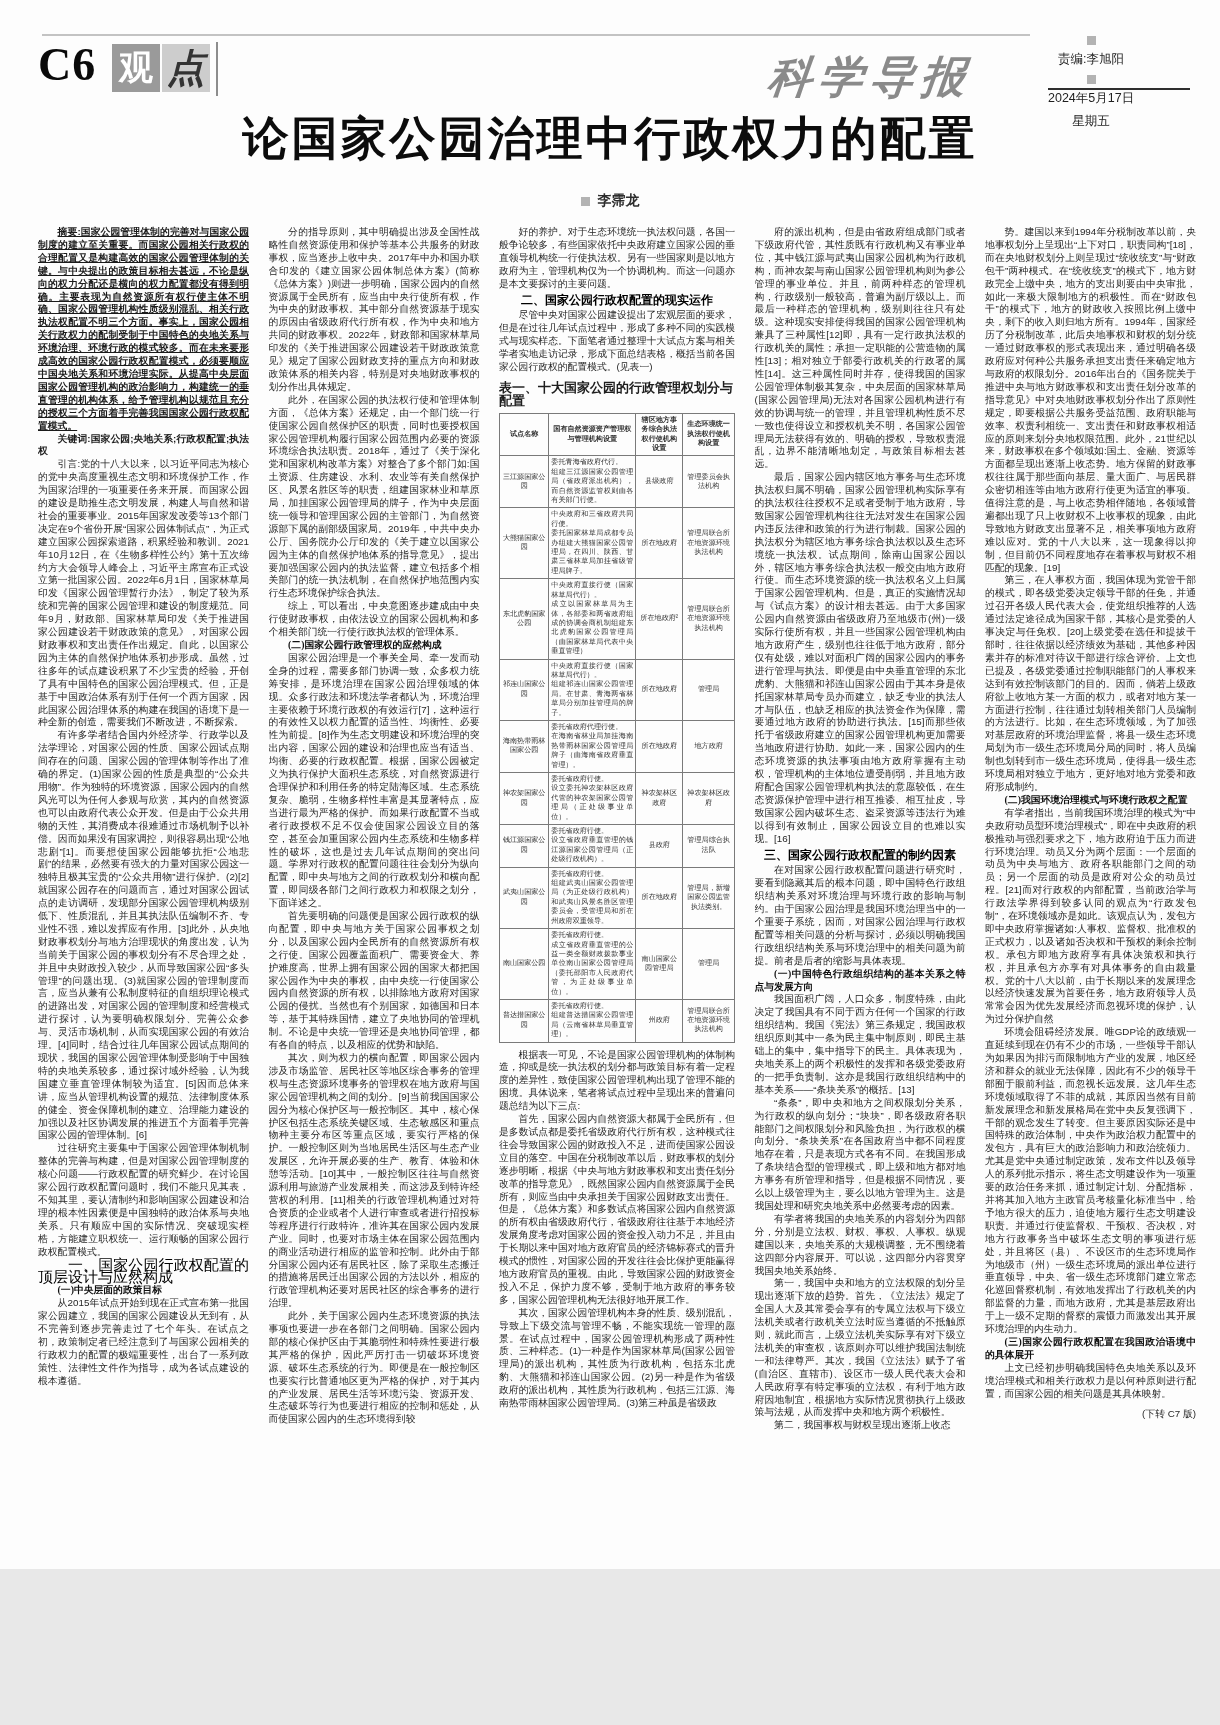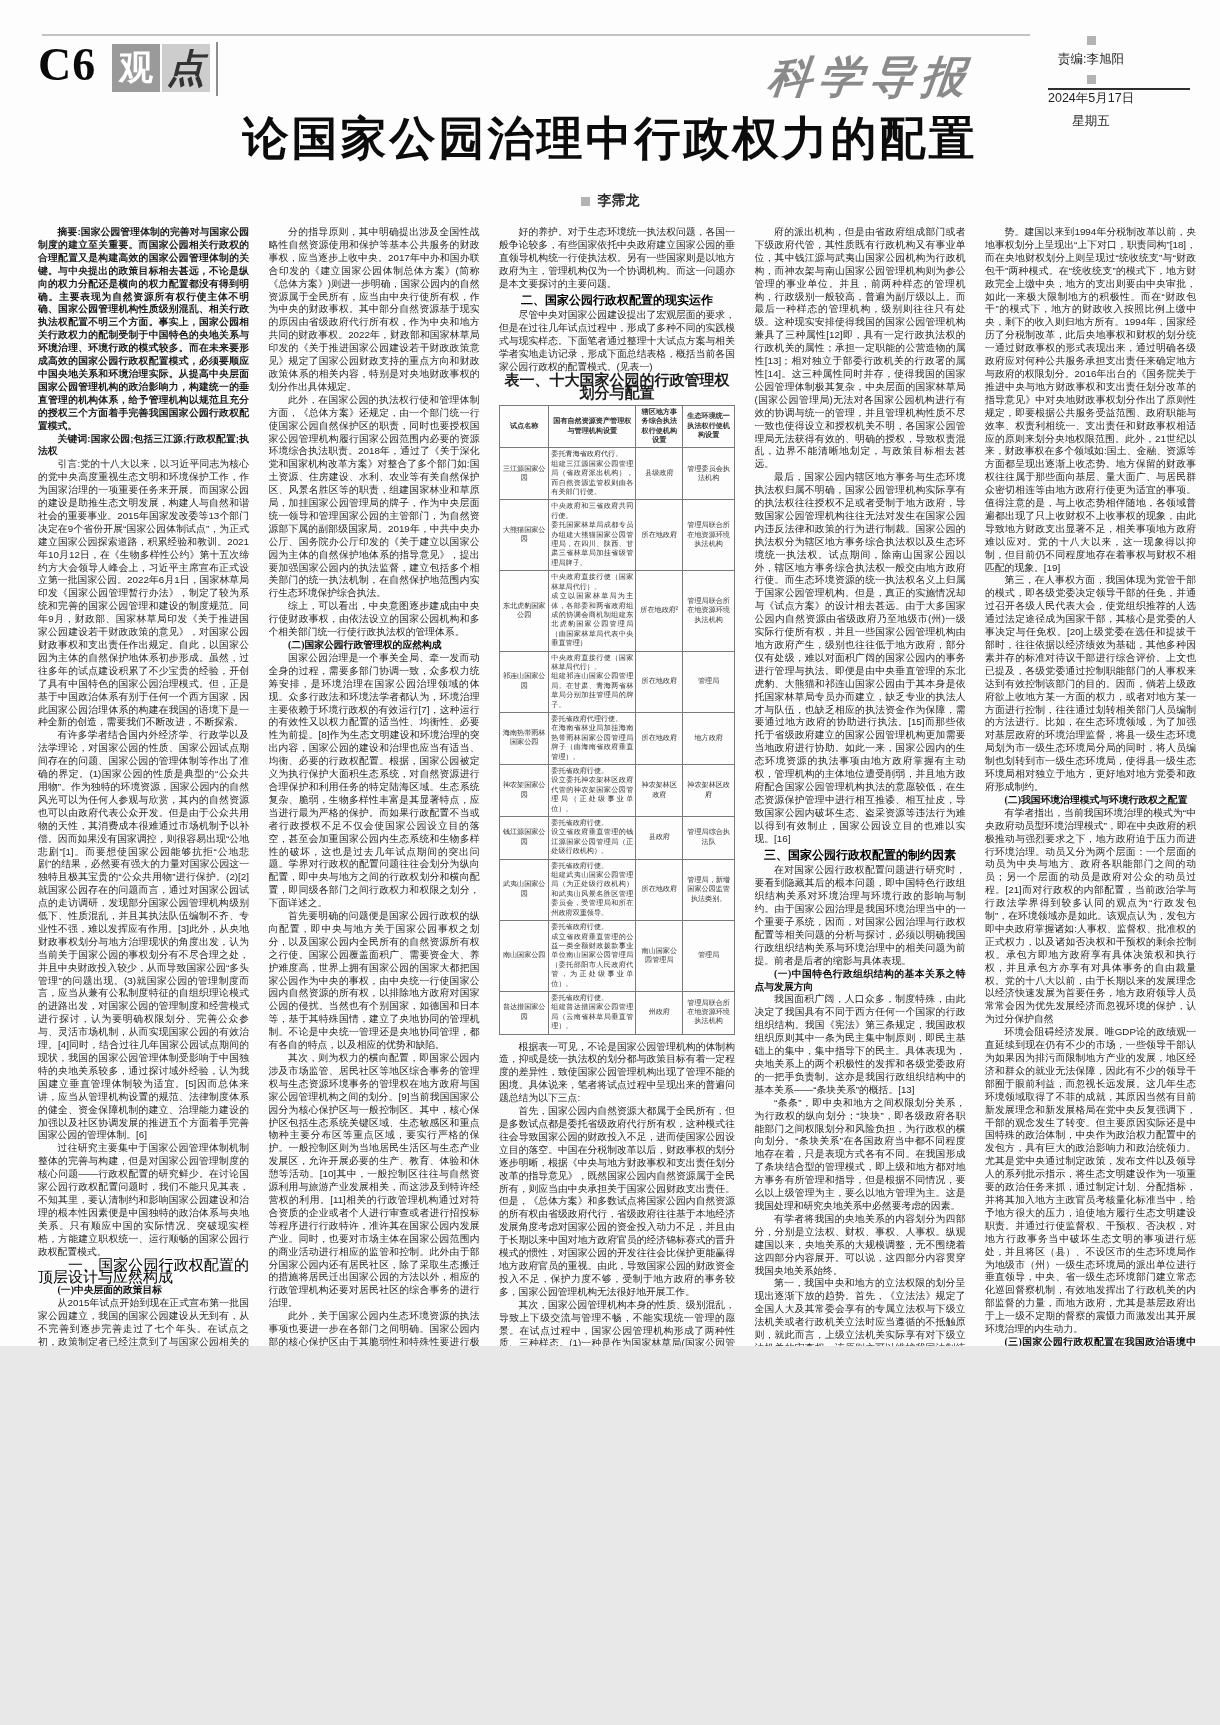--- a/index.html
+++ b/index.html
@@ -1,16 +1,16 @@
 <!DOCTYPE html>
 <html><head>
 <meta charset="utf-8">
 <style>
   html,body { margin:0; padding:0; background:#e8e8e8; }
-  .page { position:relative; width:1220px; height:1346px; margin:0 auto; background:#fdfdfd;
+  .page { position:relative; width:1220px; height:1569px; margin:0 auto; background:#fdfdfd;
           font-family:"Liberation Sans", sans-serif; color:#262626; overflow:hidden; }
   .toprule { position:absolute; top:34px; left:42px; width:988px; height:2px; background:#c3c3c3; }
   .edition { position:absolute; left:38px; top:38px; font-family:"Liberation Serif", serif;
              font-weight:bold; font-size:46px; color:#0a0a0a; letter-spacing:1px; }
   .logo { position:absolute; left:112px; top:44px; display:flex; gap:2px; }
   .tile1 { width:48px; height:48px; background:#9a9a9a; color:#ffffff; font-size:34px; font-weight:bold;
            display:flex; align-items:center; justify-content:center; }
   .tile2 { width:48px; height:48px; background:#cdcdcd; color:#333; font-size:38px; font-weight:bold;
            font-family:"Liberation Serif", serif; font-style:italic;
            display:flex; align-items:center; justify-content:center; }
@@ -24,27 +24,27 @@
   .title { position:absolute; left:0; top:108px; width:100%; text-align:center; font-size:46px;
            font-weight:900; color:#0c0c0c; letter-spacing:3px; }
   .byline { position:absolute; left:0; top:192px; width:100%; text-align:center; font-size:14px;
             font-weight:bold; color:#2d2d2d; }
   .byline .sq { margin-right:8px; position:relative; top:1px; }
   .body { position:absolute; left:38px; top:226px; width:1158px; height:1486px;
           display:flex; justify-content:space-between; }
   .col { overflow:hidden; text-align:justify; font-size:9.8px; line-height:12.9px; height:100%; }
   .w1 { width:211px; } .w3 { width:236px; }
   .blk { text-indent:2em; margin:0; }
-  .abstract { font-weight:bold; color:#1b1b1b; }
+  .abstract { font-weight:bold; color:#1b1b1b;text-decoration:underline; }
   .kw { font-weight:bold; color:#1b1b1b; }
   .h1 { font-weight:normal; font-size:15px; color:#000; }
   .h1c { font-weight:bold; font-size:12px; text-align:center; text-indent:0; margin:3px 0; color:#000; }
   .h2 { font-weight:bold; color:#101010; font-family:"Liberation Serif", serif; }
   .pr { text-align:right; text-indent:0; margin-top:8px; }
-  .tbl-caption { text-align:center; font-size:15px; font-weight:bold; margin:0 0 5px; color:#1e1e1e; }
+  .tbl-caption { text-align:left; font-size:13px; font-weight:bold; margin:8px 0 5px; color:#1e1e1e; }
   table.park { width:100%; border-collapse:collapse; table-layout:fixed; font-size:7.1px;
                line-height:9.4px; color:#333; margin-bottom:6px; }
   .park th, .park td { border:1px solid #7a7a7a; padding:2px; vertical-align:middle; word-break:break-all; }
   .park th { text-align:center; font-weight:600; }
   .park td.c { text-align:center; }
   .park td.j { text-align:justify; white-space:pre-line; }
 </style>
 </head>
 <body>
 
@@ -71,21 +71,21 @@
   <div class="pubinfo-rule"></div>
 
   <div class="title">论国家公园治理中行政权力的配置</div>
   <div class="byline">
     <span class="sq"></span><span>李霈龙</span>
   </div>
 
   <div class="body">
     <div class="col w1">
         <div class="blk abstract">摘要:国家公园管理体制的完善对与国家公园制度的建立至关重要。而国家公园相关行政权的合理配置又是构建高效的国家公园管理体制的关键。与中央提出的政策目标相去甚远，不论是纵向的权力分配还是横向的权力配置都没有得到明确。主要表现为自然资源所有权行使主体不明确、国家公园管理机构性质级别混乱、相关行政执法权配置不明三个方面。事实上，国家公园相关行政权力的配制受制于中国特色的央地关系与环境治理、环境行政的模式较多。而在未来要形成高效的国家公园行政权配置模式，必须要顺应中国央地关系和环境治理实际。从提高中央层面国家公园管理机构的政治影响力，构建统一的垂直管理的机构体系，给予管理机构以规范且充分的授权三个方面着手完善我国国家公园行政权配置模式。</div>
-        <div class="blk kw">关键词:国家公园;包括三江源;行政权配置;执法权</div>
+        <div class="blk kw">关键词:国家公园;央地关系;行政权配置;执法权</div>
         <div class="blk p">引言:党的十八大以来，以习近平同志为核心的党中央高度重视生态文明和环境保护工作，作为国家治理的一项重要任务来开展。而国家公园的建设是助推生态文明发展，构建人与自然和谐社会的重要事业。2015年国家发改委等13个部门决定在9个省份开展“国家公园体制试点”，为正式建立国家公园探索道路，积累经验和教训。2021年10月12日，在《生物多样性公约》第十五次缔约方大会领导人峰会上，习近平主席宣布正式设立第一批国家公园。2022年6月1日，国家林草局印发《国家公园管理暂行办法》，制定了较为系统和完善的国家公园管理和建设的制度规范。同年9月，财政部、国家林草局印发《关于推进国家公园建设若干财政政策的意见》，对国家公园财政事权和支出责任作出规定。自此，以国家公园为主体的自然保护地体系初步形成。虽然，过往多年的试点建设积累了不少宝贵的经验，开创了具有中国特色的国家公园治理模式。但，正是基于中国政治体系有别于任何一个西方国家，因此国家公园治理体系的构建在我国的语境下是一种全新的创造，需要我们不断改进，不断探索。</div>
         <div class="blk p">有许多学者结合国内外经济学、行政学以及法学理论，对国家公园的性质、国家公园试点期间存在的问题、国家公园的管理体制等作出了准确的界定。(1)国家公园的性质是典型的“公众共用物”。作为独特的环境资源，国家公园内的自然风光可以为任何人参观与欣赏，其内的自然资源也可以由政府代表公众开发。但是由于公众共用物的天性，其消费成本很难通过市场机制予以补偿。因而如果没有国家调控，则很容易出现“公地悲剧”[1]。而要想使国家公园能够抗拒“公地悲剧”的结果，必然要有强大的力量对国家公园这一独特且极其宝贵的“公众共用物”进行保护。(2)[2]就国家公园存在的问题而言，通过对国家公园试点的走访调研，发现部分国家公园管理机构级别低下、性质混乱，并且其执法队伍编制不齐、专业性不强，难以发挥应有作用。[3]此外，从央地财政事权划分与地方治理现状的角度出发，认为当前关于国家公园的事权划分有不尽合理之处，并且中央财政投入较少，从而导致国家公园“多头管理”的问题出现。(3)就国家公园的管理制度而言，应当从兼有公私制度特征的自组织理论模式的进路出发，对国家公园的管理制度和经营模式进行探讨，认为要明确权限划分、完善公众参与、灵活市场机制，从而实现国家公园的有效治理。[4]同时，结合过往几年国家公园试点期间的现状，我国的国家公园管理体制受影响于中国独特的央地关系较多，通过探讨域外经验，认为我国建立垂直管理体制较为适宜。[5]因而总体来讲，应当从管理机构设置的规范、法律制度体系的健全、资金保障机制的建立、治理能力建设的加强以及社区协调发展的推进五个方面着手完善国家公园的管理体制。[6]</div>
         <div class="blk p">过往研究主要集中于国家公园管理体制机制整体的完善与构建，但是对国家公园管理制度的核心问题——行政权配置的研究鲜少。在讨论国家公园行政权配置问题时，我们不能只见其表，不知其里，要认清制约和影响国家公园建设和治理的根本性因素便是中国独特的政治体系与央地关系。只有顺应中国的实际情况、突破现实桎梏，方能建立职权统一、运行顺畅的国家公园行政权配置模式。</div>
         <div class="blk h1">一、国家公园行政权配置的顶层设计与应然构成</div>
         <div class="blk h2">(一)中央层面的政策目标</div>
         <div class="blk p">从2015年试点开始到现在正式宣布第一批国家公园建立，我国的国家公园建设从无到有，从不完善到逐步完善走过了七个年头。在试点之初，政策制定者已经注意到了与国家公园相关的行政权力的配置的极端重要性，出台了一系列政策性、法律性文件作为指导，成为各试点建设的根本遵循。</div>
       </div>
     <div class="col w1">
         <div class="blk p">分的指导原则，其中明确提出涉及全国性战略性自然资源使用和保护等基本公共服务的财政事权，应当逐步上收中央。2017年中办和国办联合印发的《建立国家公园体制总体方案》(简称《总体方案》)则进一步明确，国家公园内的自然资源属于全民所有，应当由中央行使所有权，作为中央的财政事权。其中部分自然资源基于现实的原因由省级政府代行所有权，作为中央和地方共同的财政事权。2022年，财政部和国家林草局印发的《关于推进国家公园建设若干财政政策意见》规定了国家公园财政支持的重点方向和财政政策体系的相关内容，特别是对央地财政事权的划分作出具体规定。</div>
         <div class="blk p">此外，在国家公园的执法权行使和管理体制方面，《总体方案》还规定，由一个部门统一行使国家公园自然保护区的职责，同时也要授权国家公园管理机构履行国家公园范围内必要的资源环境综合执法职责。2018年，通过了《关于深化党和国家机构改革方案》对整合了多个部门如:国土资源、住房建设、水利、农业等有关自然保护区、风景名胜区等的职责，组建国家林业和草原局，加挂国家公园管理局的牌子，作为中央层面统一领导和管理国家公园的主管部门，为自然资源部下属的副部级国家局。2019年，中共中央办公厅、国务院办公厅印发的《关于建立以国家公园为主体的自然保护地体系的指导意见》，提出要加强国家公园内的执法监督，建立包括多个相关部门的统一执法机制，在自然保护地范围内实行生态环境保护综合执法。</div>

